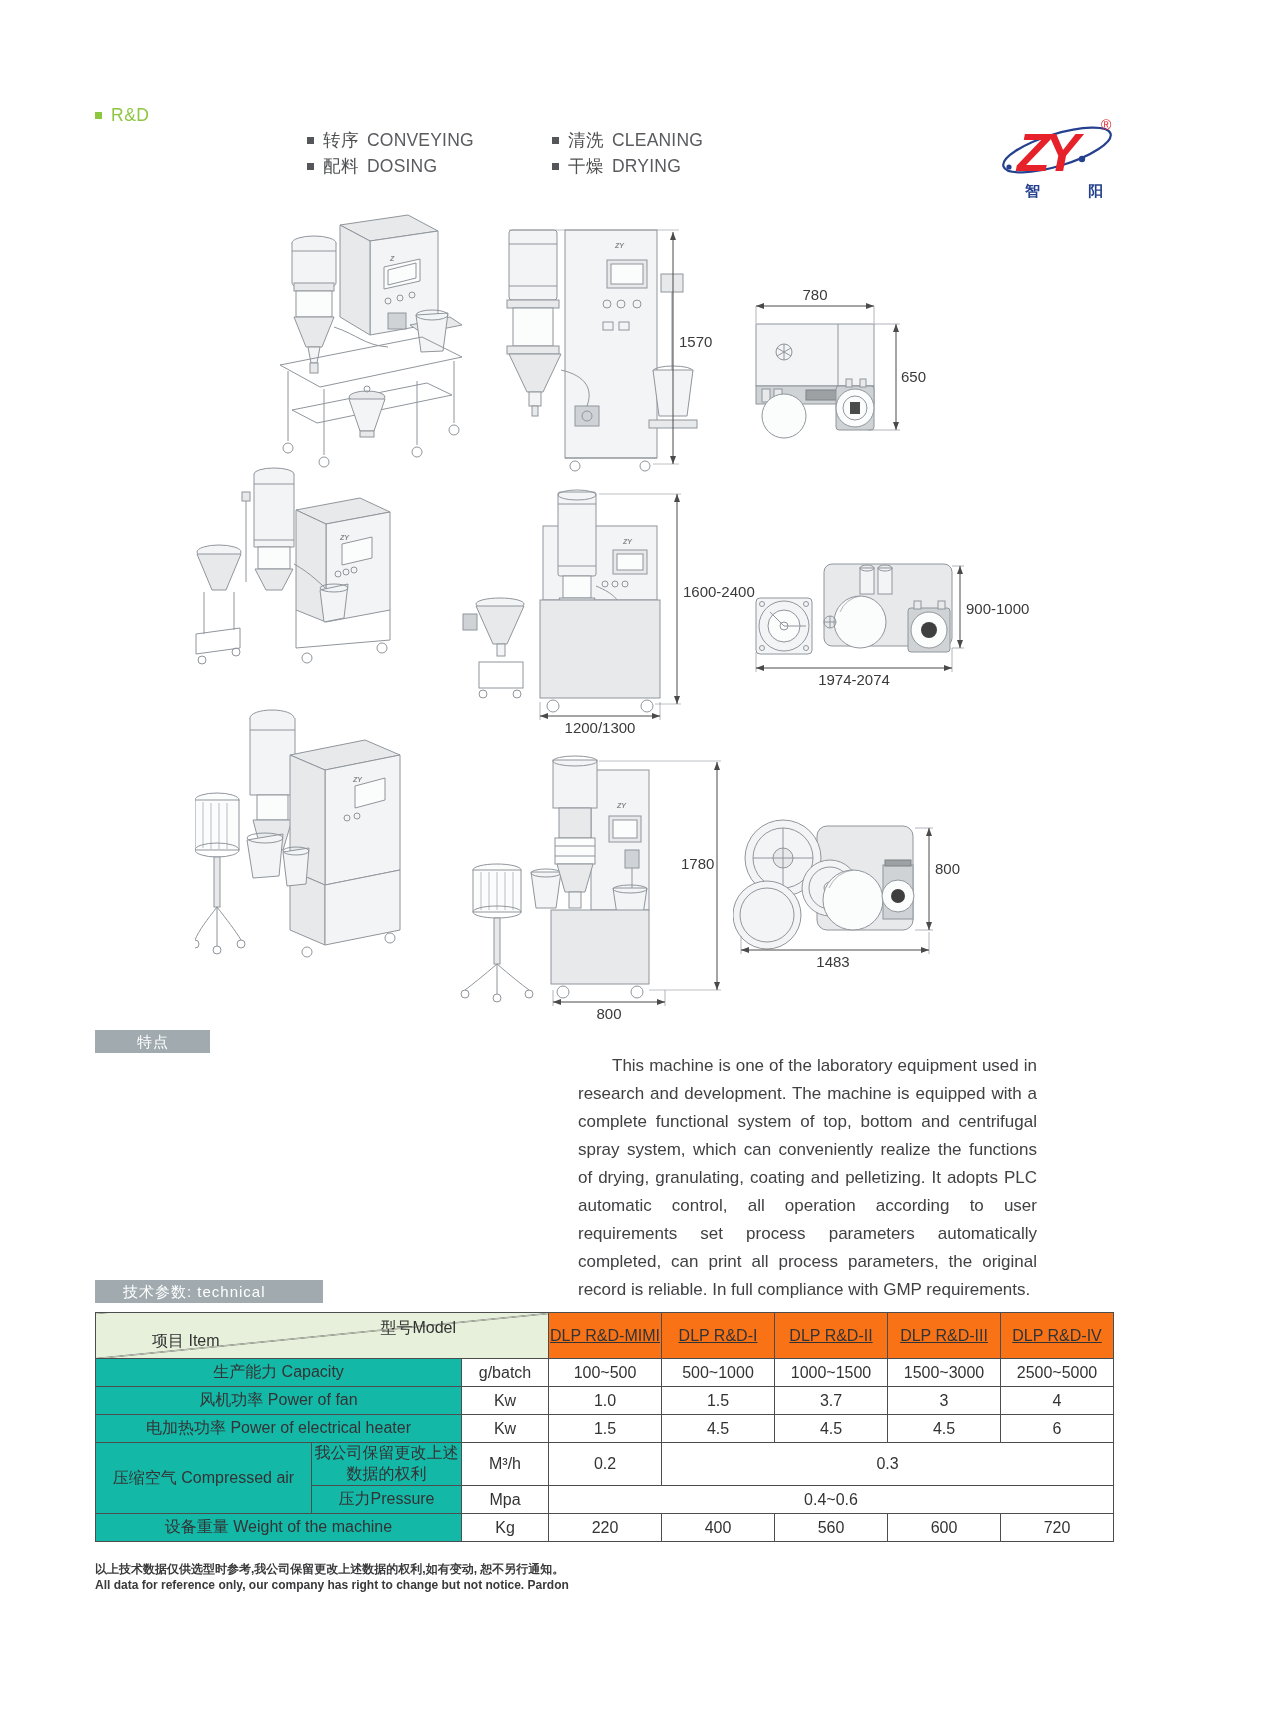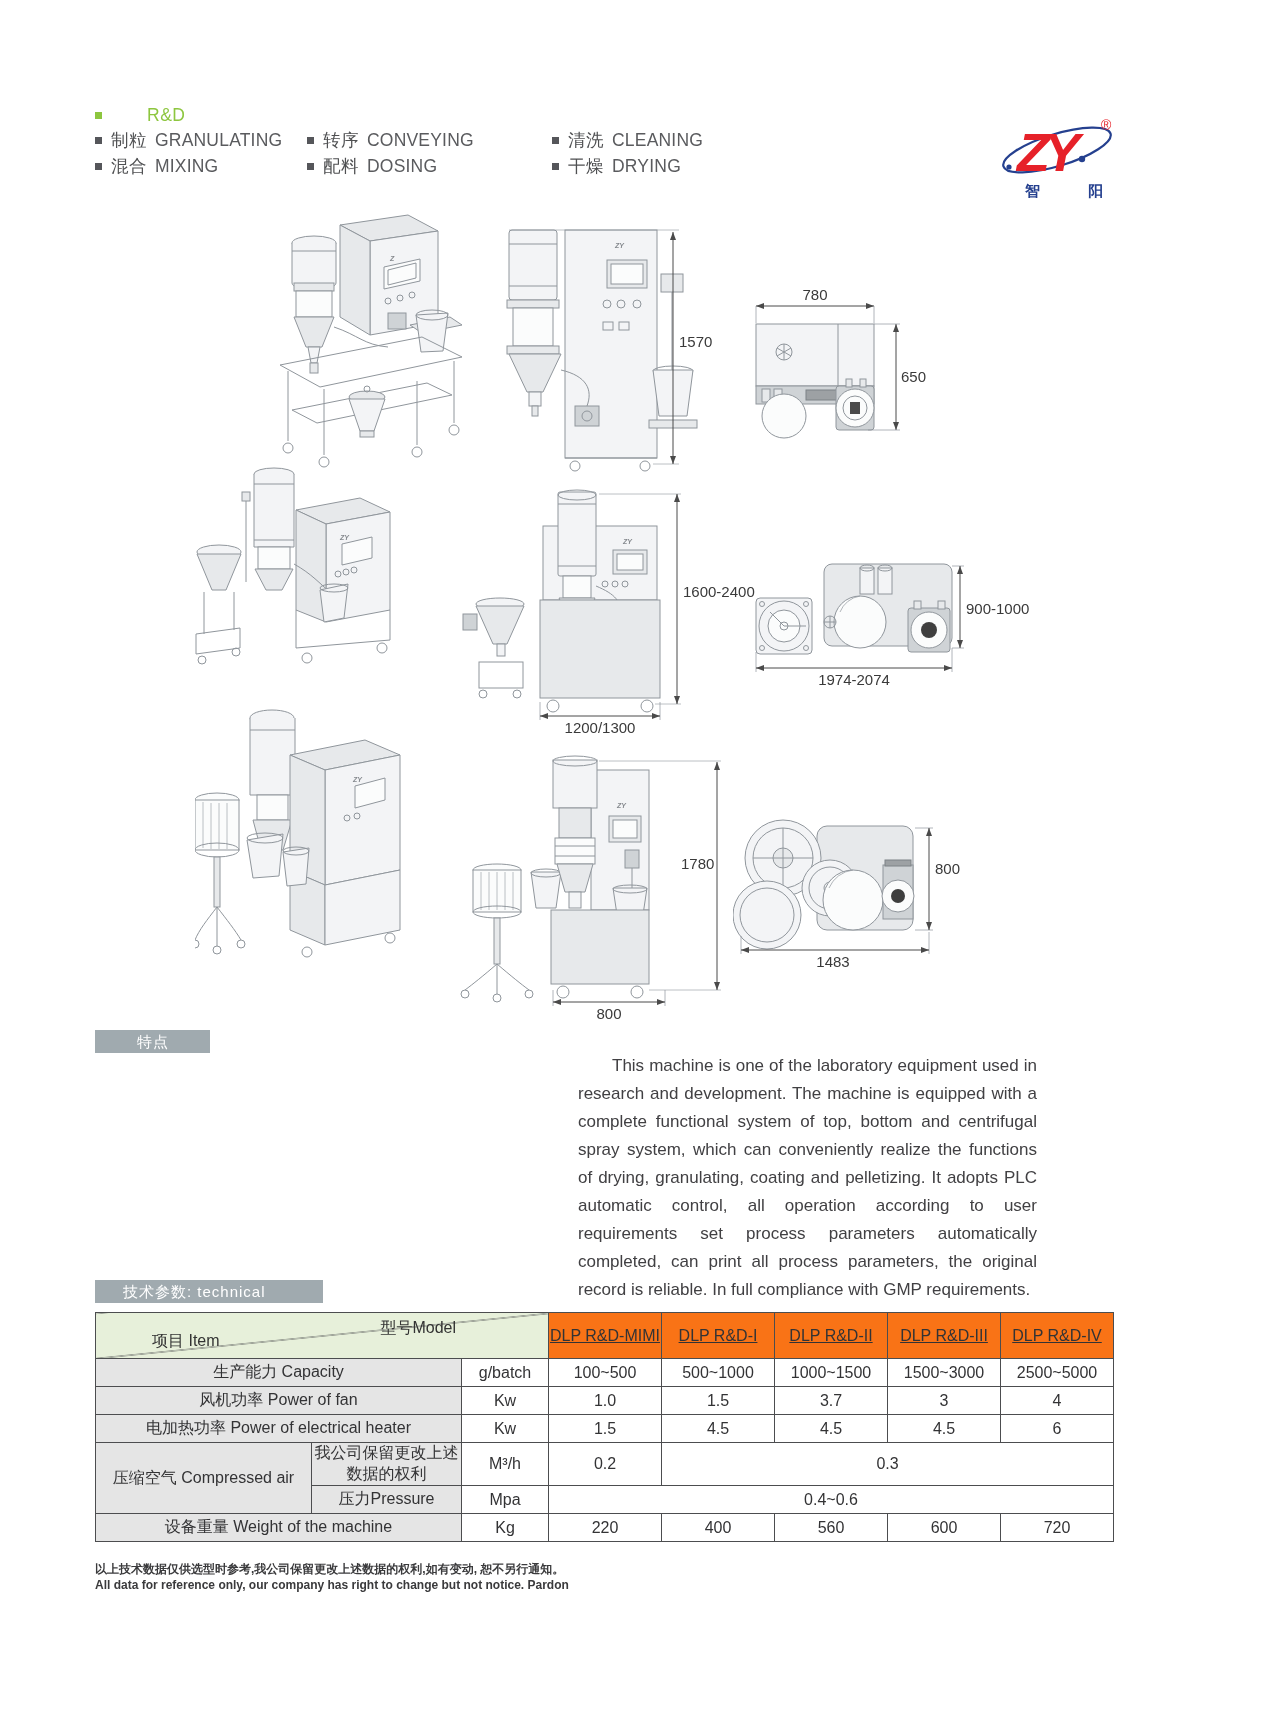--- a/index.html
+++ b/index.html
@@ -3,37 +3,37 @@
 <meta charset="utf-8">
 <style>
   html,body{margin:0;padding:0;background:#ffffff;}
   .page{position:relative;width:1275px;height:1718px;background:#fff;overflow:hidden;
         font-family:"Liberation Sans","DejaVu Sans",sans-serif;}
   .abs{position:absolute;}
   
   .cat-item{display:flex;align-items:center;height:26px;}
   .sq{width:7px;height:7px;background:#55565a;margin-right:9px;flex:none;}
   .sq.green{background:#8dc63f;}
-  .rd-txt{font-size:17.5px;color:#8dc63f;letter-spacing:.5px;margin-left:36px;}
+  .rd-txt{font-size:17.5px;color:#8dc63f;letter-spacing:.5px;}
   .zh{font-size:17.5px;color:#4f5052;letter-spacing:.5px;}
   .en{font-size:17.5px;color:#5a5b5e;margin-left:8px;letter-spacing:.2px;}
   
   .banner{position:absolute;background:#a0aaaf;color:#fff;font-size:15px;height:23px;line-height:23px;
           letter-spacing:1px;box-sizing:border-box;}
   
   .para-zh{position:absolute;left:95px;top:1052px;width:468px;font-size:17.5px;line-height:28.5px;
            color:#414043;text-align:justify;text-indent:2em;letter-spacing:.3px;}
   .para-en{position:absolute;left:578px;top:1052px;width:459px;font-size:17px;line-height:28px;
            color:#414043;text-align:justify;text-indent:2em;}
   
   table.tech{position:absolute;left:95px;top:1312px;border-collapse:collapse;table-layout:fixed;
              font-size:16px;color:#333335;}
   table.tech td{border:1px solid #4c4d4f;text-align:center;padding:0;height:27px;overflow:hidden;}
   table.tech td.hdr{height:45px;}
-  .green-cell{background:#e5e5e5;margin-left:23px;}
+  .green-cell{background:#14b8a6;margin-left:23px;}
   .gray-cell{background:#f97316;text-decoration:underline;}
   td.corner{position:relative;background-color:#e7f0da;
     background-image:linear-gradient(to bottom right,transparent calc(50% - .7px),#4c4d4f 50%,transparent calc(50% + .7px));}
   .c-model{position:absolute;top:5px;right:92px;font-size:16px;color:#333;}
   .c-item{position:absolute;left:56px;bottom:6px;font-size:16px;color:#333;}
   
   .foot{position:absolute;left:95px;font-size:12px;font-weight:bold;color:#3a3a3c;line-height:15.5px;margin-top:31px;}
   
   .s1{fill:none;stroke:#90969c;stroke-width:1;}
   .f1{fill:#f3f4f6;stroke:#90969c;stroke-width:1;}
@@ -51,32 +51,20 @@
 
 <div class="page">
 
   <div class="abs" style="left:95px;top:102px;">
     <div class="cat-item">
       <span class="sq green"></span>
       <span class="rd-txt">R&amp;D</span>
     </div>
   </div>
 
-  <div class="abs" style="left:95px;top:127px;">
-    <div class="cat-item">
-      <span class="sq"></span>
-      <span class="zh">制粒</span>
-      <span class="en">GRANULATING</span>
-    </div>
-    <div class="cat-item">
-      <span class="sq"></span>
-      <span class="zh">混合</span>
-      <span class="en">MIXING</span>
-    </div>
-  </div>
   <div class="abs" style="left:307px;top:127px;">
     <div class="cat-item">
       <span class="sq"></span>
       <span class="zh">转序</span>
       <span class="en">CONVEYING</span>
     </div>
     <div class="cat-item">
       <span class="sq"></span>
       <span class="zh">配料</span>
       <span class="en">DOSING</span>

